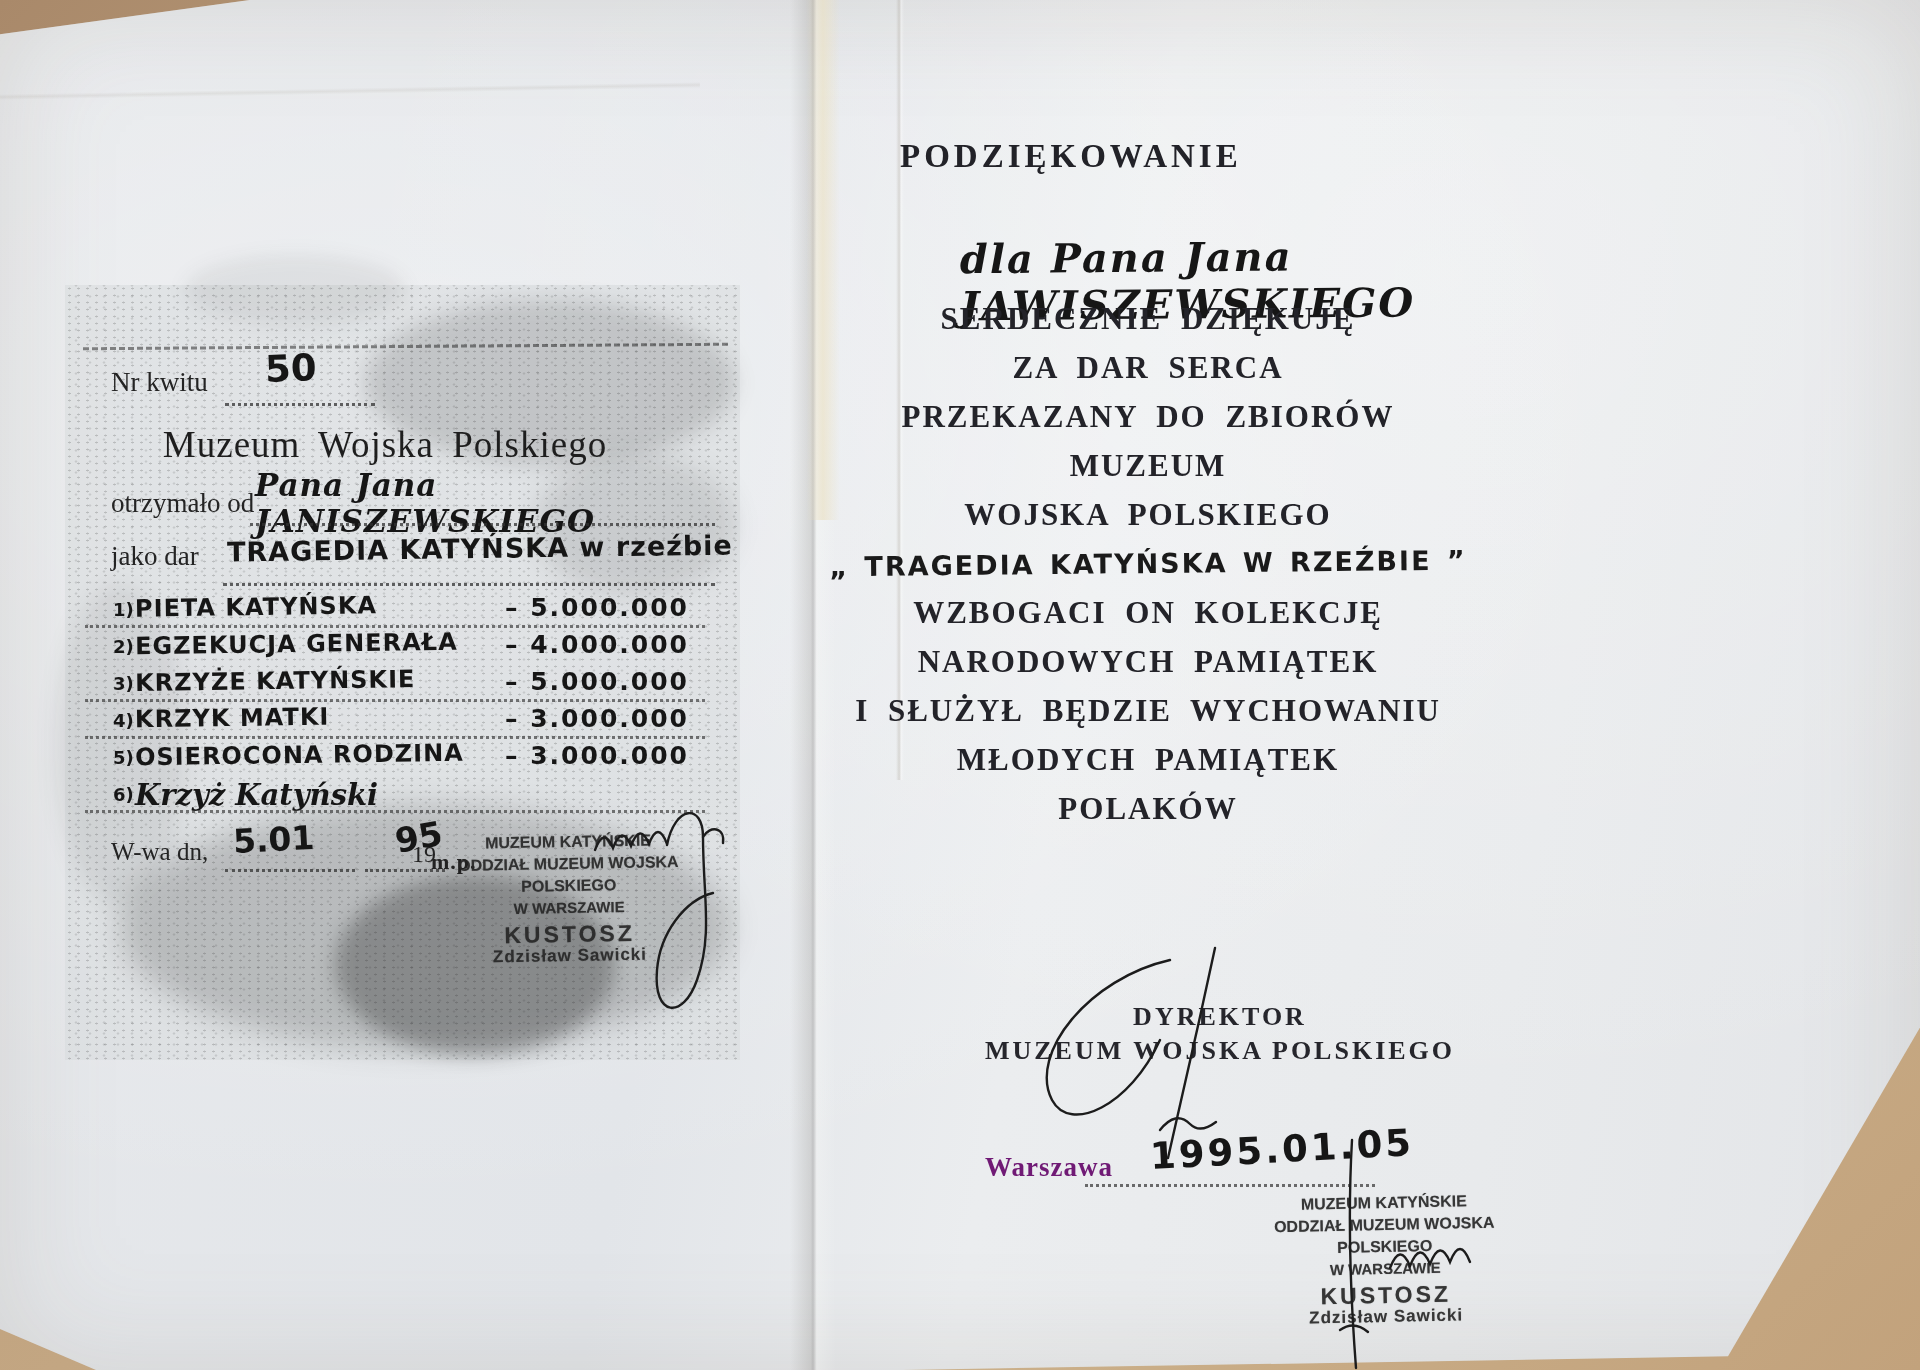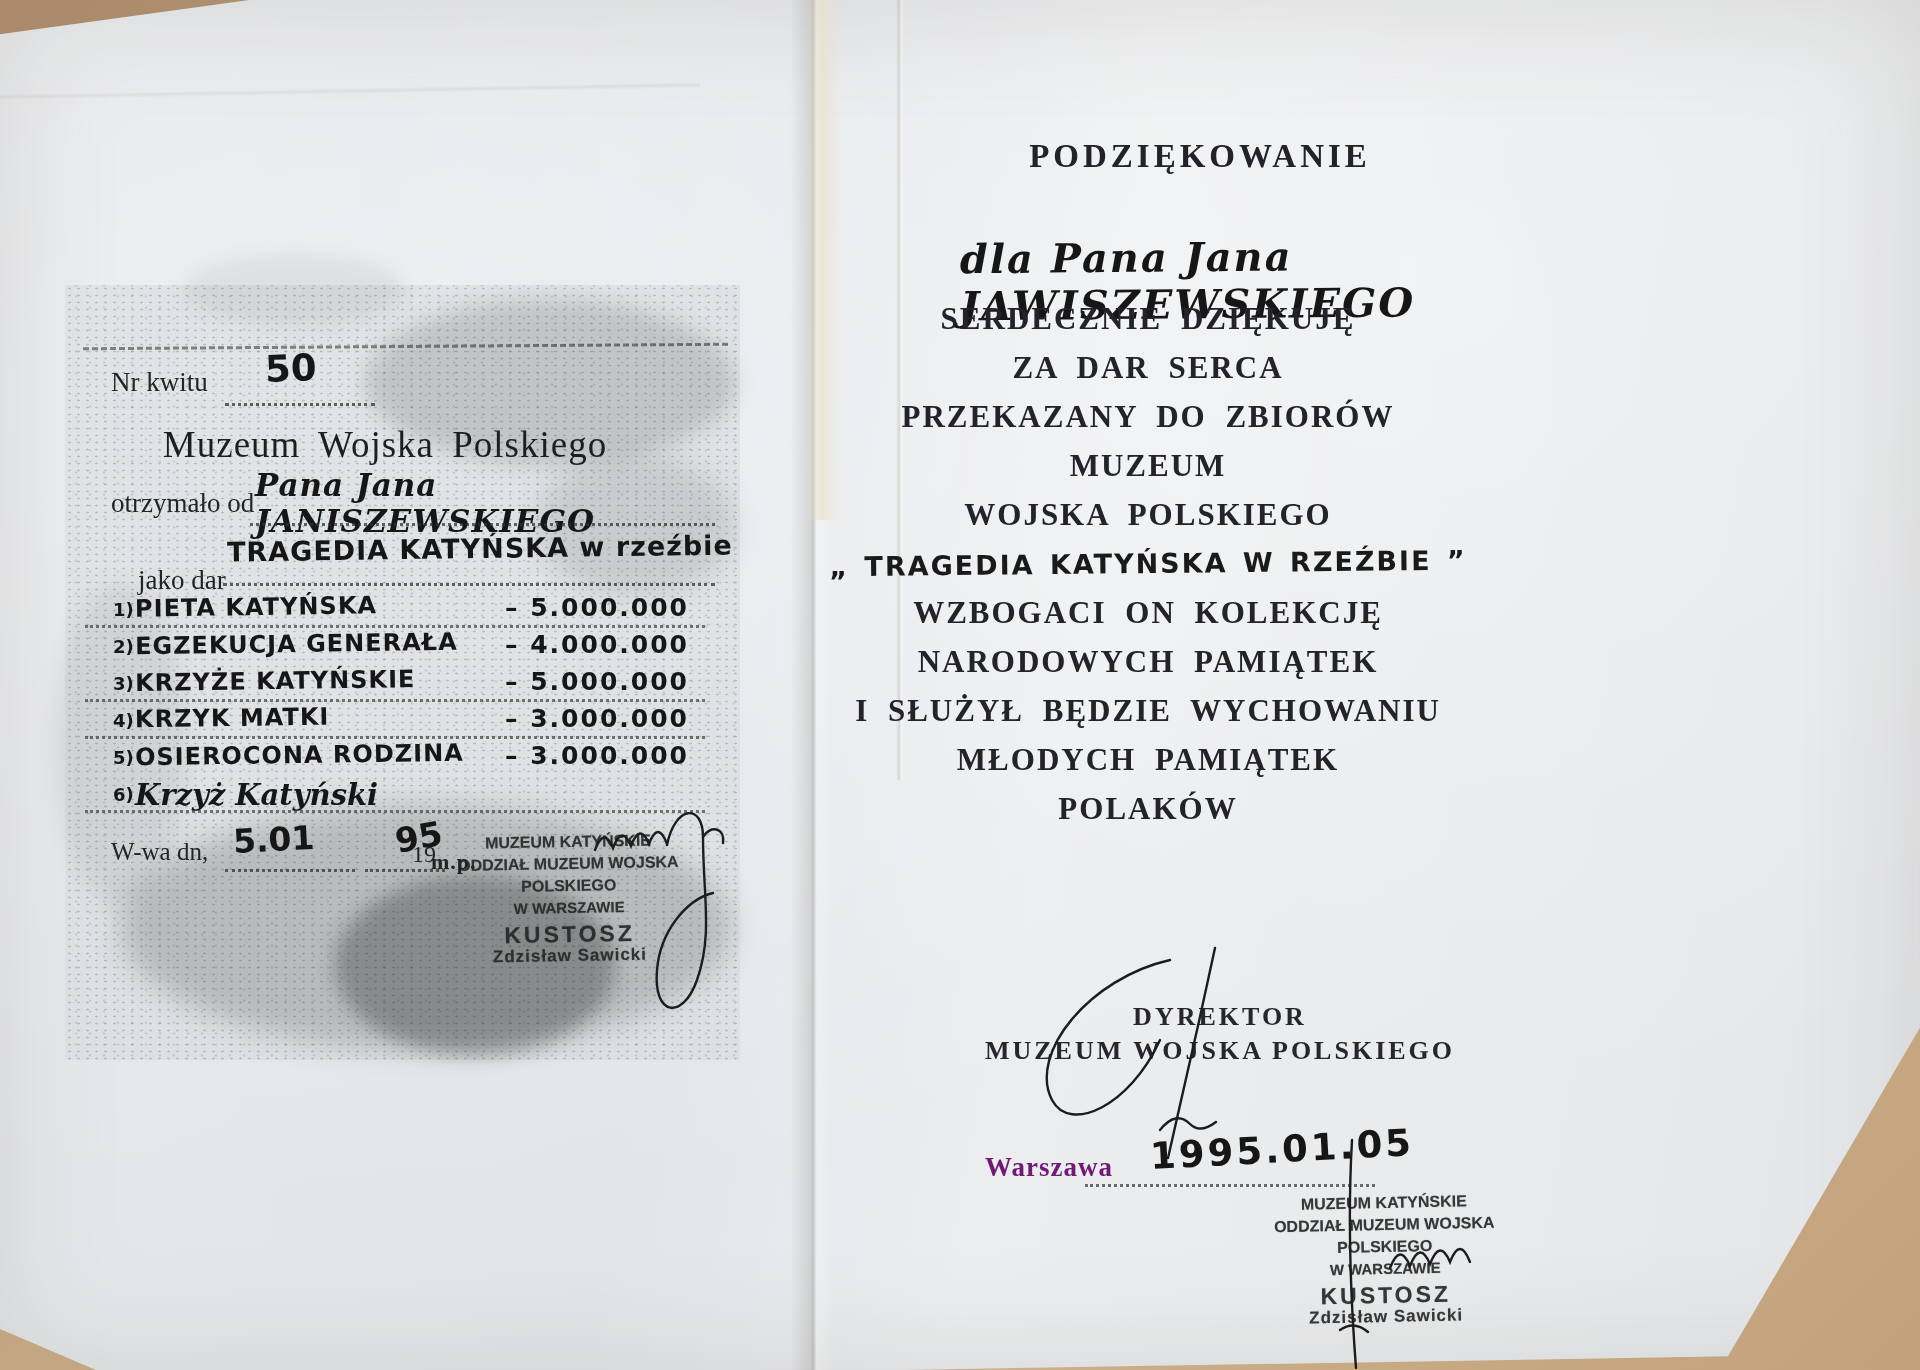--- a/index.html
+++ b/index.html
@@ -76,21 +76,21 @@
     text-align:center;line-height:22px;text-shadow:0 0 1px rgba(0,0,0,.35);
   }
   .stamp .s1,.stamp .s2{font-size:16px;}
   .stamp .s3{font-size:15px;}
   .stamp .s4{font-size:23px;letter-spacing:3px;margin-top:4px;}
   .stamp .s5{font-size:17px;letter-spacing:1px;}
   svg.sig{position:absolute;overflow:visible;}
   svg.sig path{fill:none;stroke:#1c1c1c;stroke-width:2.4;stroke-linecap:round;}
   
   #letter-title{
-    position:absolute;left:900px;top:138px;width:600px;text-align:center;
+    position:absolute;left:900px;top:138px;width:600px;
     font-size:33px;font-weight:700;letter-spacing:4px;color:#222228;
   }
   #dedication{
     position:absolute;left:960px;top:232px;width:760px;
     font-size:40px;letter-spacing:2px;transform:rotate(-.5deg);
   }
   #letter-body{
     position:absolute;left:798px;top:296px;width:700px;text-align:center;
     font-size:31px;font-weight:700;letter-spacing:2px;word-spacing:9px;color:#232329;
   }
@@ -133,21 +133,21 @@
     <span class="pos r-label" style="left:46px;top:82px;">Nr kwitu</span>
     <span class="pos hand" style="left:200px;top:62px;font-size:37px;transform:rotate(-2deg);">50</span>
     <span class="pos dotline" style="left:160px;top:118px;width:150px;"></span>
 
     <div id="r-title" class="pos">Muzeum Wojska Polskiego</div>
 
     <span class="pos r-label" style="left:46px;top:203px;text-align:center;">otrzymało od</span>
     <span class="pos hand-script" style="left:190px;top:182px;font-size:31px;letter-spacing:1px;">Pana Jana JANISZEWSKIEGO</span>
     <span class="pos dotline" style="left:185px;top:238px;width:465px;"></span>
 
-    <span class="pos r-label" style="left:46px;top:280px;margin-left:27px;">jako dar</span>
+    <span class="pos r-label" style="left:46px;top:256px;">jako dar</span>
     <span class="pos hand hand-caps" style="left:162px;top:248px;font-size:27px;">TRAGEDIA KATYŃSKA w rzeźbie</span>
     <span class="pos dotline" style="left:158px;top:298px;width:492px;"></span>
 
     <div class="item-row hand" style="top:308px;">
       <span class="item-num">1)</span>
       <span class="item-name hand-caps">PIETA KATYŃSKA</span>
       <span class="item-price">– 5.000.000</span>
       <span class="item-dot"></span>
     </div>
     <div class="item-row hand" style="top:345px;">

